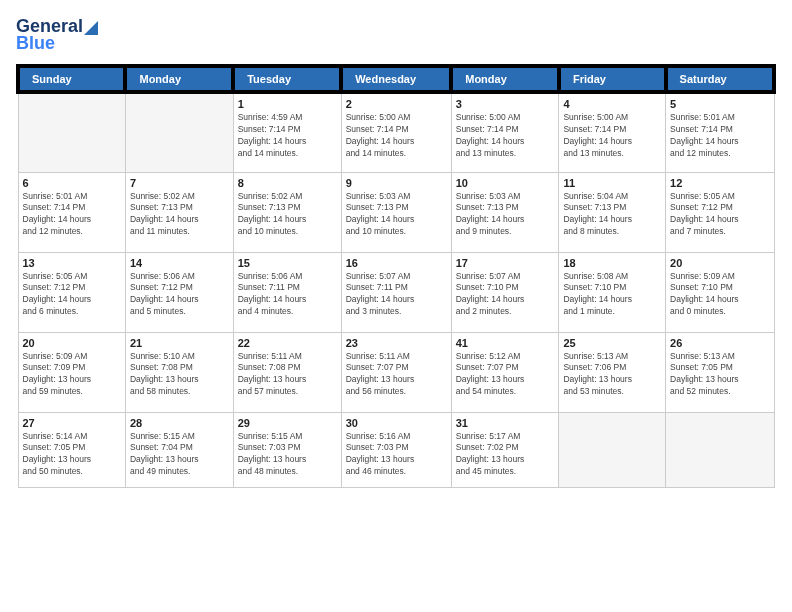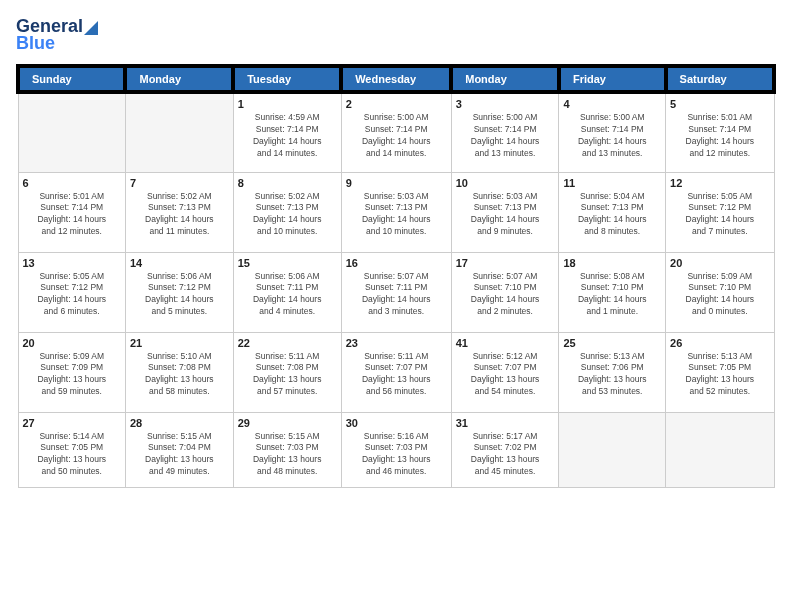--- a/index.html
+++ b/index.html
@@ -73,21 +73,20 @@
     .day-number {
       font-size: 11px;
       font-weight: bold;
       color: #222;
       margin-bottom: 2px;
     }
     .day-info {
       color: #444;
       font-size: 8.5px;
       line-height: 1.4;
-      text-align: center;
     }
     .last-row td {
       height: 75px;
     }
   </style>
 </head>
 <body>
 
 <div class="page">
   <div class="header">

